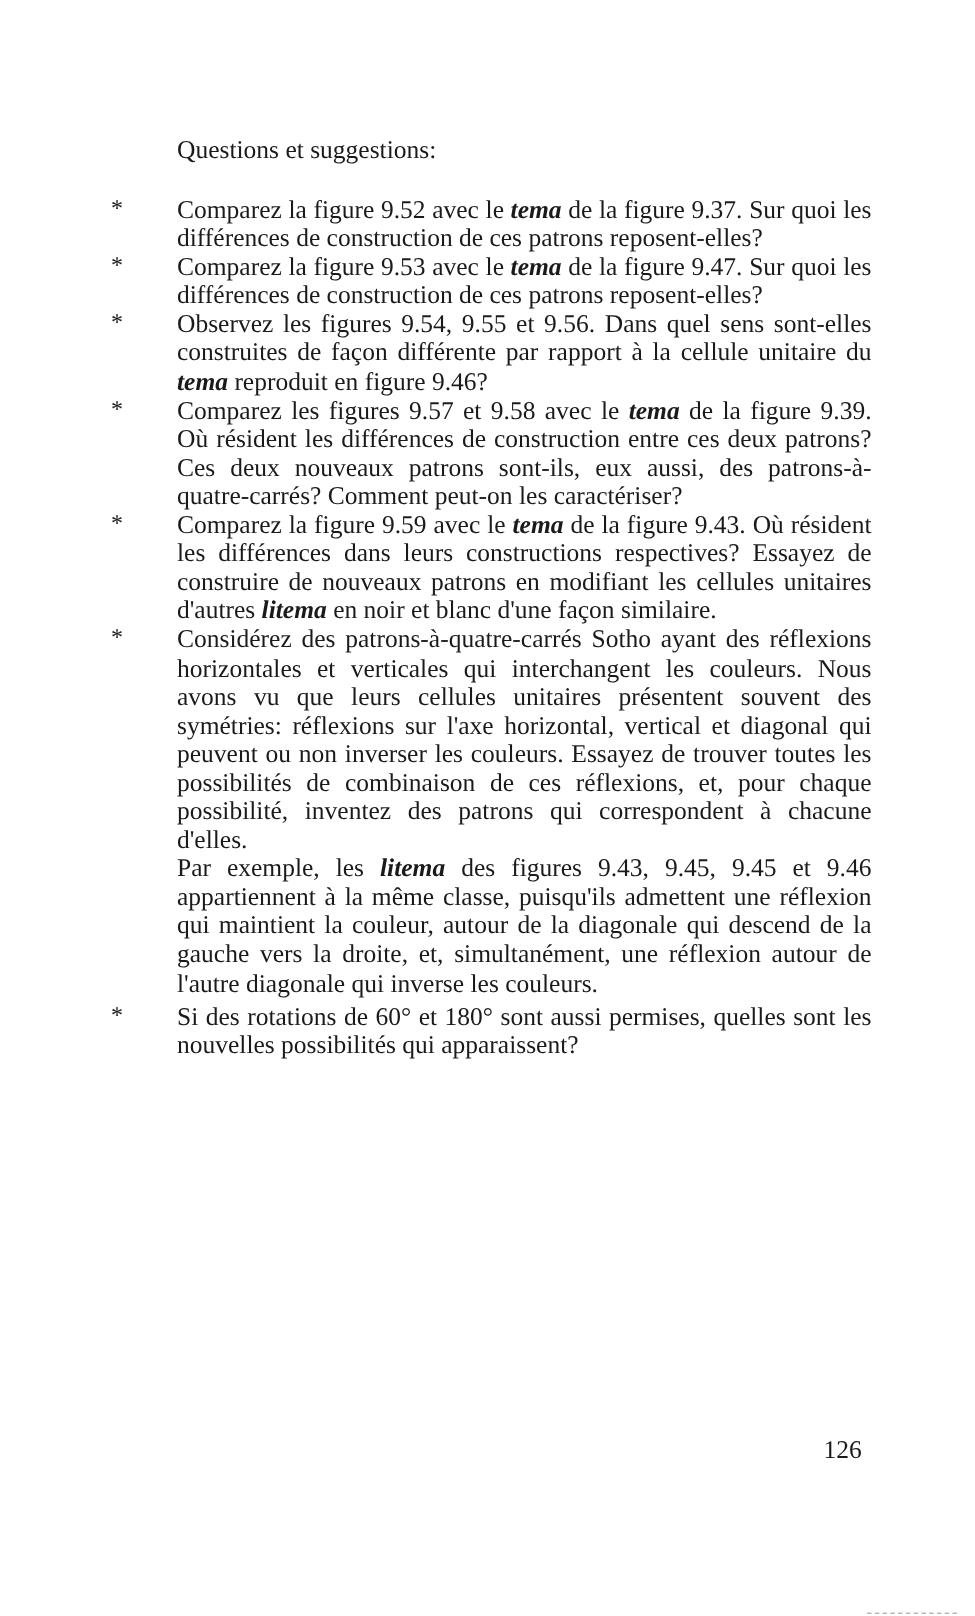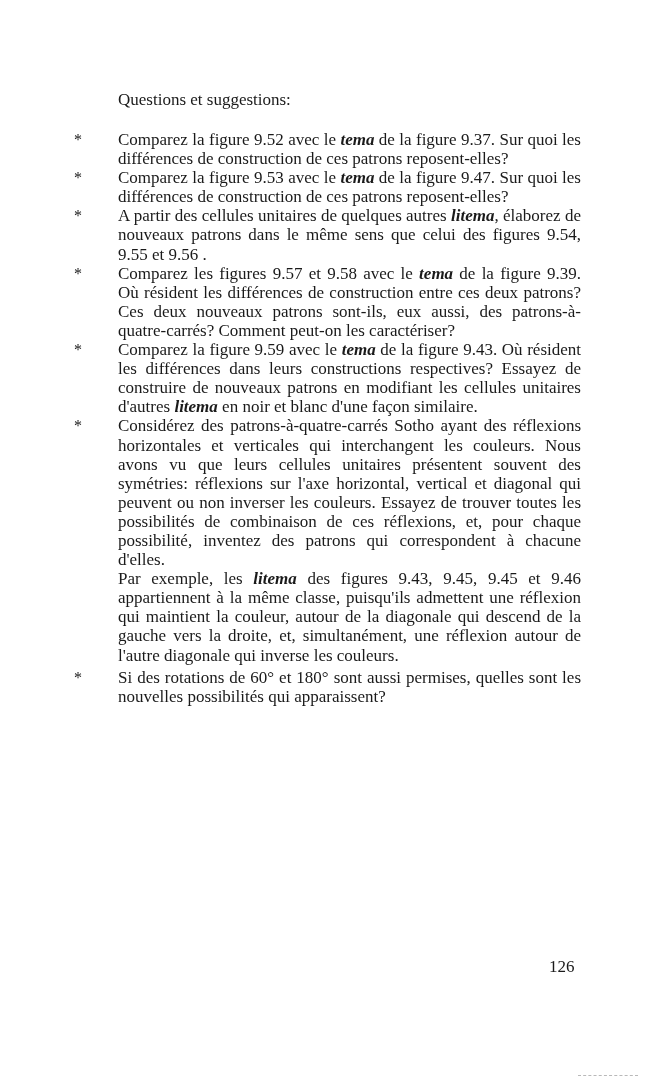--- a/index.html
+++ b/index.html
@@ -92,21 +92,21 @@
       <li class="item">
         <span class="bullet">*</span>
         <p>Comparez la figure 9.52 avec le <em>tema</em> de la figure 9.37. Sur quoi les différences de construction de ces patrons reposent-elles?</p>
       </li>
       <li class="item">
         <span class="bullet">*</span>
         <p>Comparez la figure 9.53 avec le <em>tema</em> de la figure 9.47. Sur quoi les différences de construction de ces patrons reposent-elles?</p>
       </li>
       <li class="item">
         <span class="bullet">*</span>
-        <p>A partir des cellules unitaires de quelques autres <em>litema</em>, élaborez de nouveaux patrons dans le même sens que celui des figures 9.54, 9.55 et 9.56 .</p>
+        <p>Observez les figures 9.54, 9.55 et 9.56. Dans quel sens sont-elles construites de façon différente par rapport à la cellule unitaire du <em>tema</em> reproduit en figure 9.46?</p>
       </li>
       <li class="item">
         <span class="bullet">*</span>
         <p>Comparez les figures 9.57 et 9.58 avec le <em>tema</em> de la figure 9.39. Où résident les différences de construction entre ces deux patrons? Ces deux nouveaux patrons sont-ils, eux aussi, des patrons-à-quatre-carrés? Comment peut-on les caractériser?</p>
       </li>
       <li class="item">
         <span class="bullet">*</span>
         <p>Comparez la figure 9.59 avec le <em>tema</em> de la figure 9.43. Où résident les différences dans leurs constructions respectives? Essayez de construire de nouveaux patrons en modifiant les cellules unitaires d'autres <em>litema</em> en noir et blanc d'une façon similaire.</p>
       </li>
       <li class="item">

